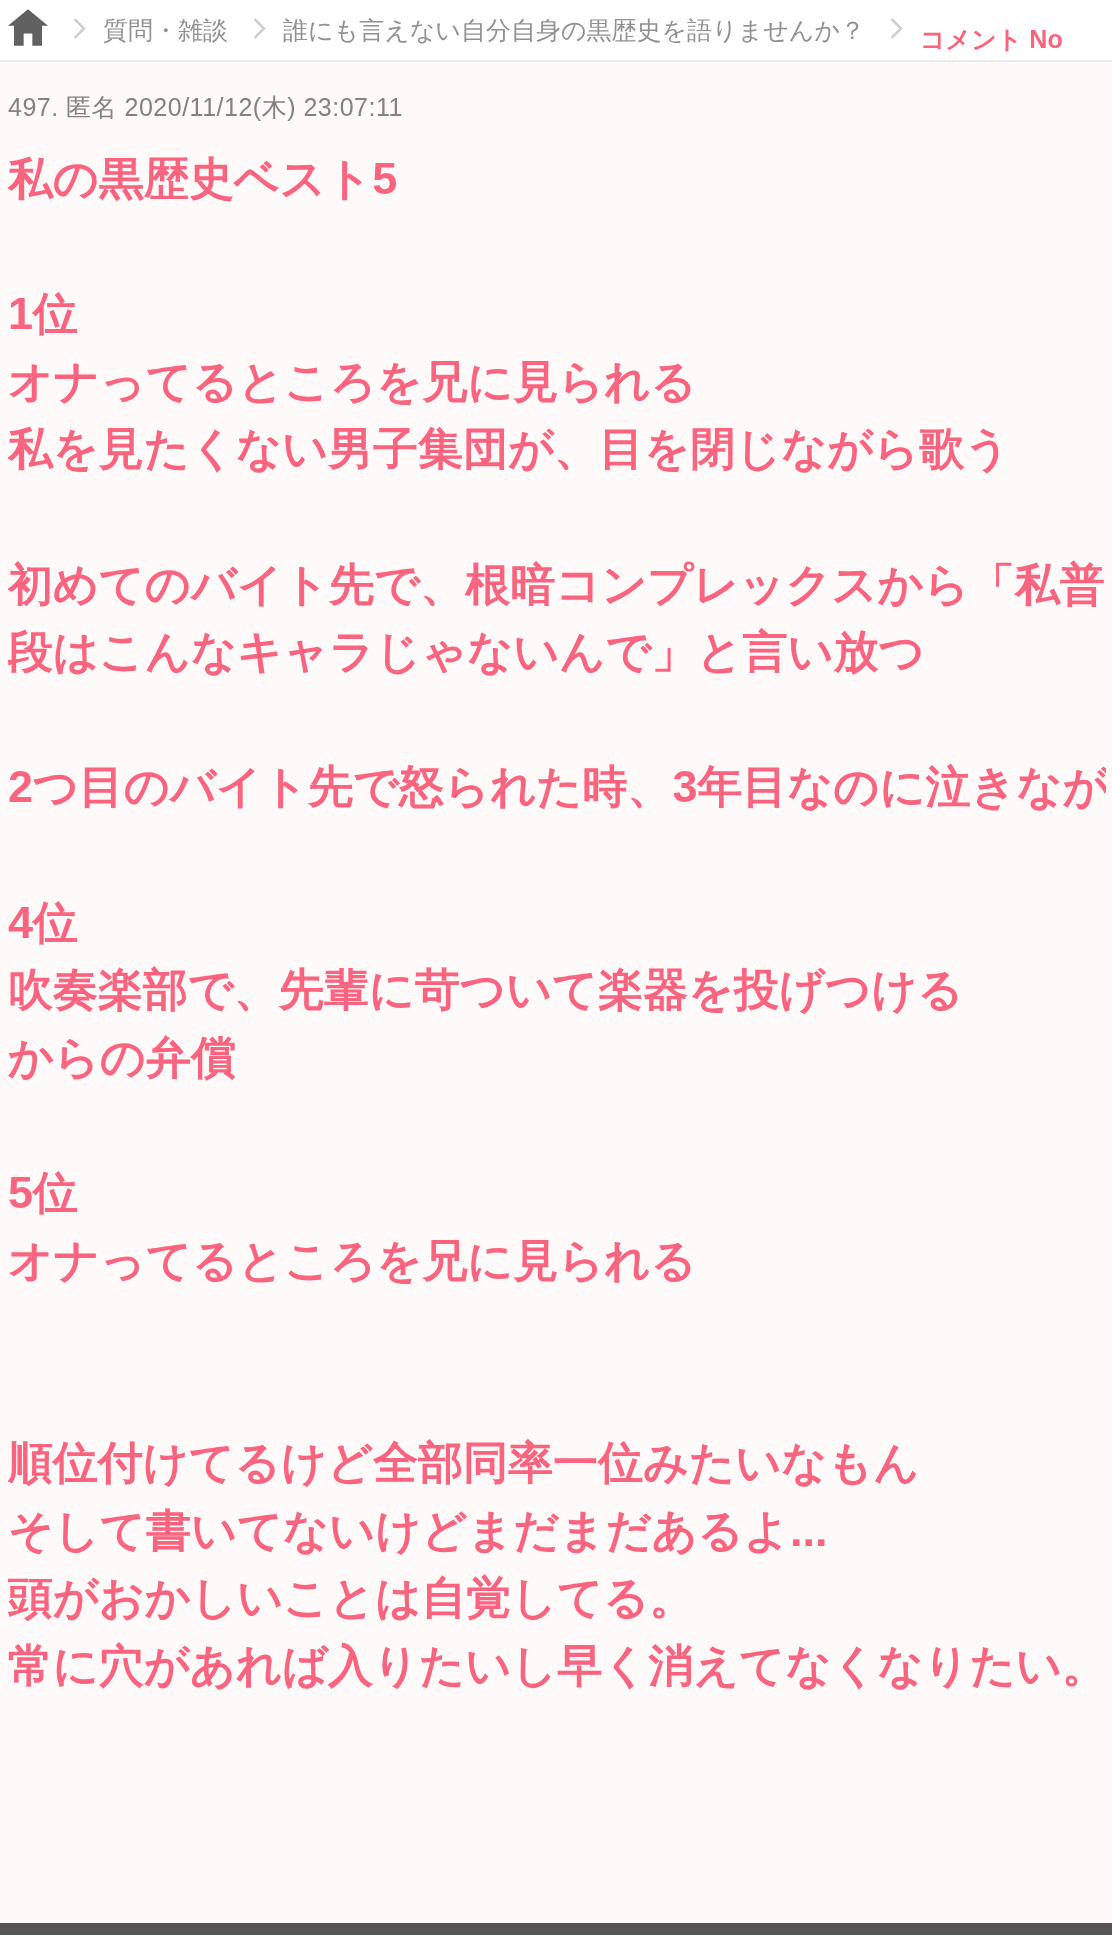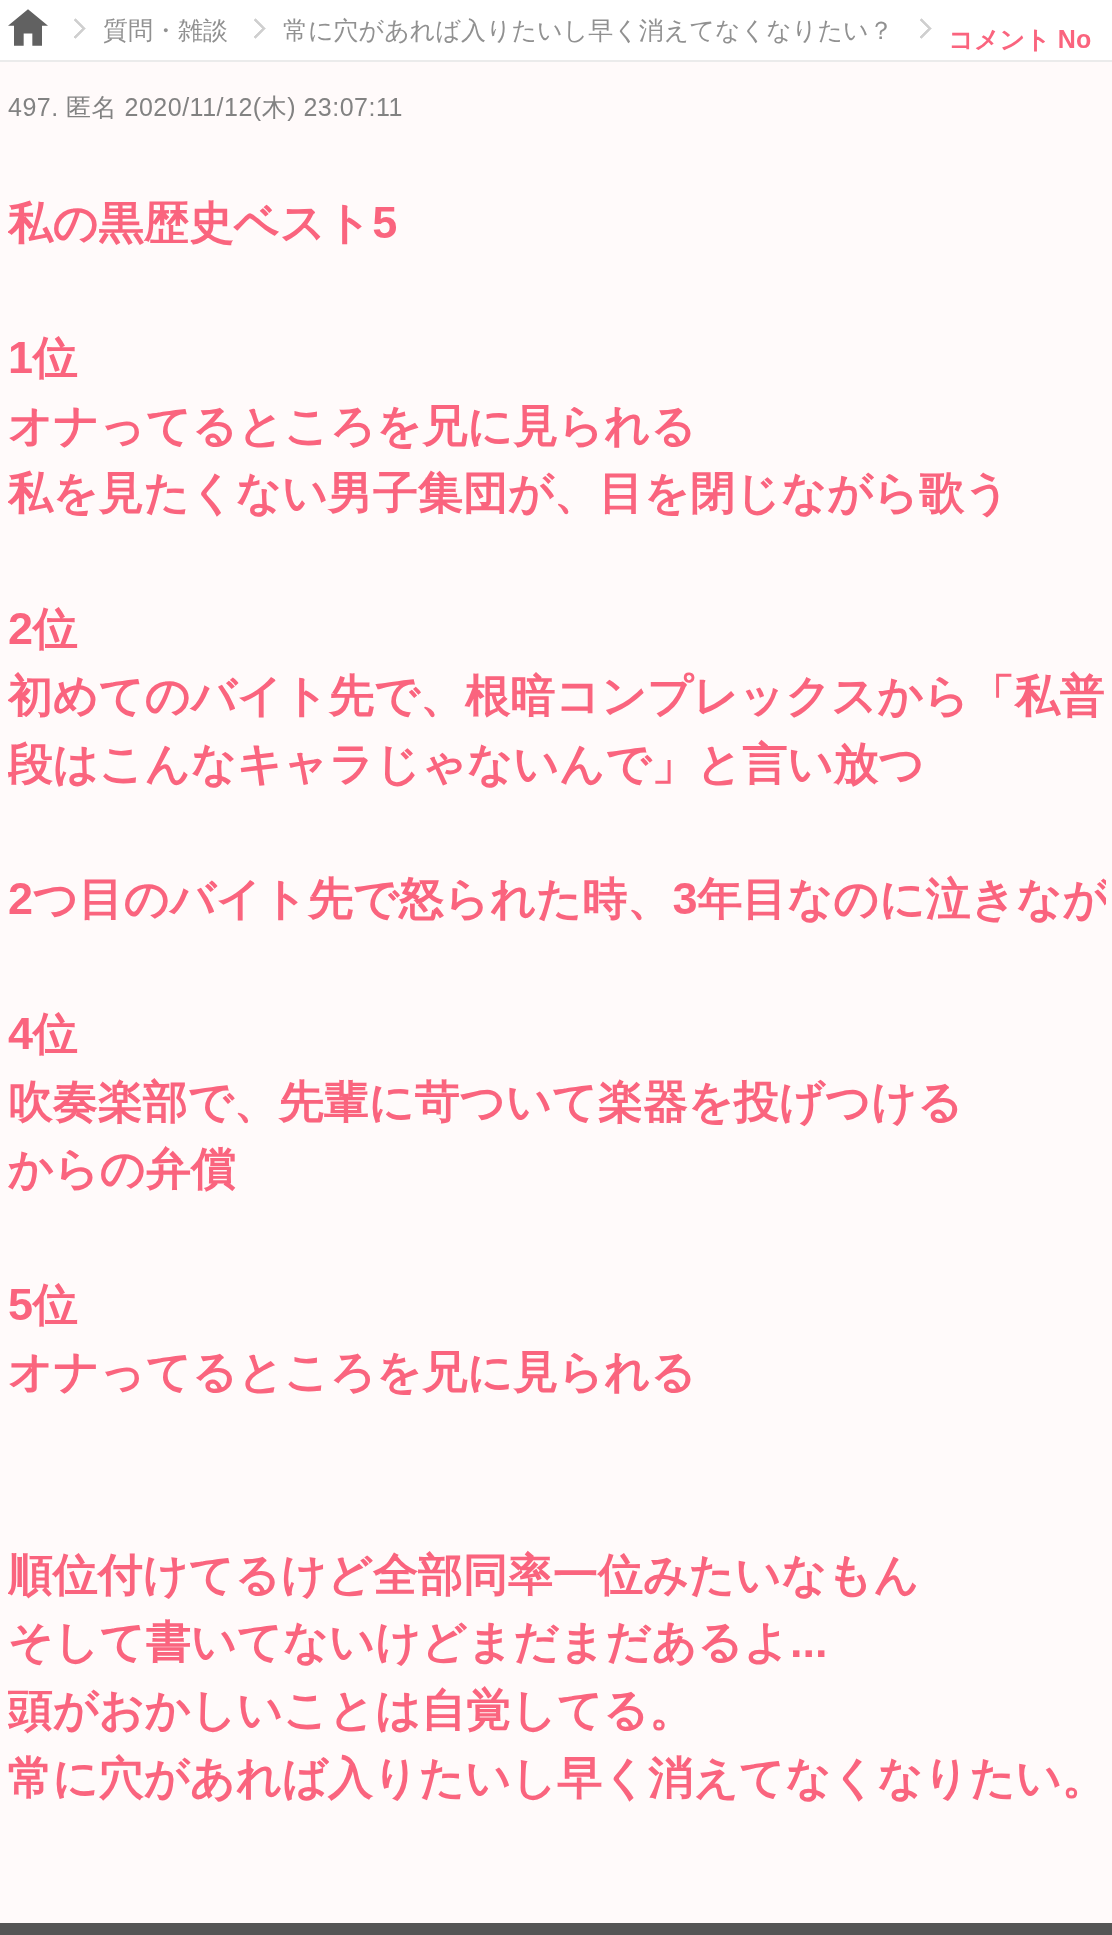--- a/index.html
+++ b/index.html
@@ -63,21 +63,21 @@
     padding: 23px 6px 0 8px;
     overflow: hidden;
   }
   .comment-header {
     font-size: 25px;
     line-height: 44px;
     color: #828282;
     letter-spacing: 0.5px;
   }
   .comment-body {
-    margin-top: 60px;
+    margin-top: 16px;
     color: #fa647e;
     font-weight: bold;
     font-size: 45px;
   }
   .body-line {
     height: 67.6px;
     line-height: 67.6px;
     white-space: nowrap;
     overflow: hidden;
   }
@@ -95,35 +95,34 @@
   <a class="home-link" href="#">
     <span style="display:flex;">
       <svg width="40" height="37" viewBox="0 0 24 22" aria-hidden="true">
         <path d="M12 0 L24 10 L20.4 10 L20.4 22 L14.6 22 L14.6 14.6 L9.4 14.6 L9.4 22 L3.6 22 L3.6 10 L0 10 Z" fill="#616161"></path>
       </svg>
     </span>
   </a>
   <span class="chev"></span>
   <a href="#">質問・雑談</a>
   <span class="chev"></span>
-  <a href="#">常に穴があれば入りたいし早く消えてなくなりたい？</a>
+  <a href="#">誰にも言えない自分自身の黒歴史を語りませんか？</a>
   <span class="chev"></span>
   <a href="#" class="crumb-anchor">コメント No</a>
 </nav>
 
 <main class="comment-area">
   <div class="comment-header">497. 匿名 2020/11/12(木) 23:07:11</div>
   <div class="comment-body">
       <div class="body-line">私の黒歴史ベスト5</div>
       <div class="body-line">&nbsp;</div>
       <div class="body-line">1位</div>
       <div class="body-line">オナってるところを兄に見られる</div>
       <div class="body-line">私を見たくない男子集団が、目を閉じながら歌う</div>
       <div class="body-line">&nbsp;</div>
-      <div class="body-line">2位</div>
       <div class="body-line">初めてのバイト先で、根暗コンプレックスから「私普</div>
       <div class="body-line">段はこんなキャラじゃないんで」と言い放つ</div>
       <div class="body-line">&nbsp;</div>
       <div class="body-line">2つ目のバイト先で怒られた時、3年目なのに泣きなが</div>
       <div class="body-line">&nbsp;</div>
       <div class="body-line">4位</div>
       <div class="body-line">吹奏楽部で、先輩に苛ついて楽器を投げつける</div>
       <div class="body-line">からの弁償</div>
       <div class="body-line">&nbsp;</div>
       <div class="body-line">5位</div>

